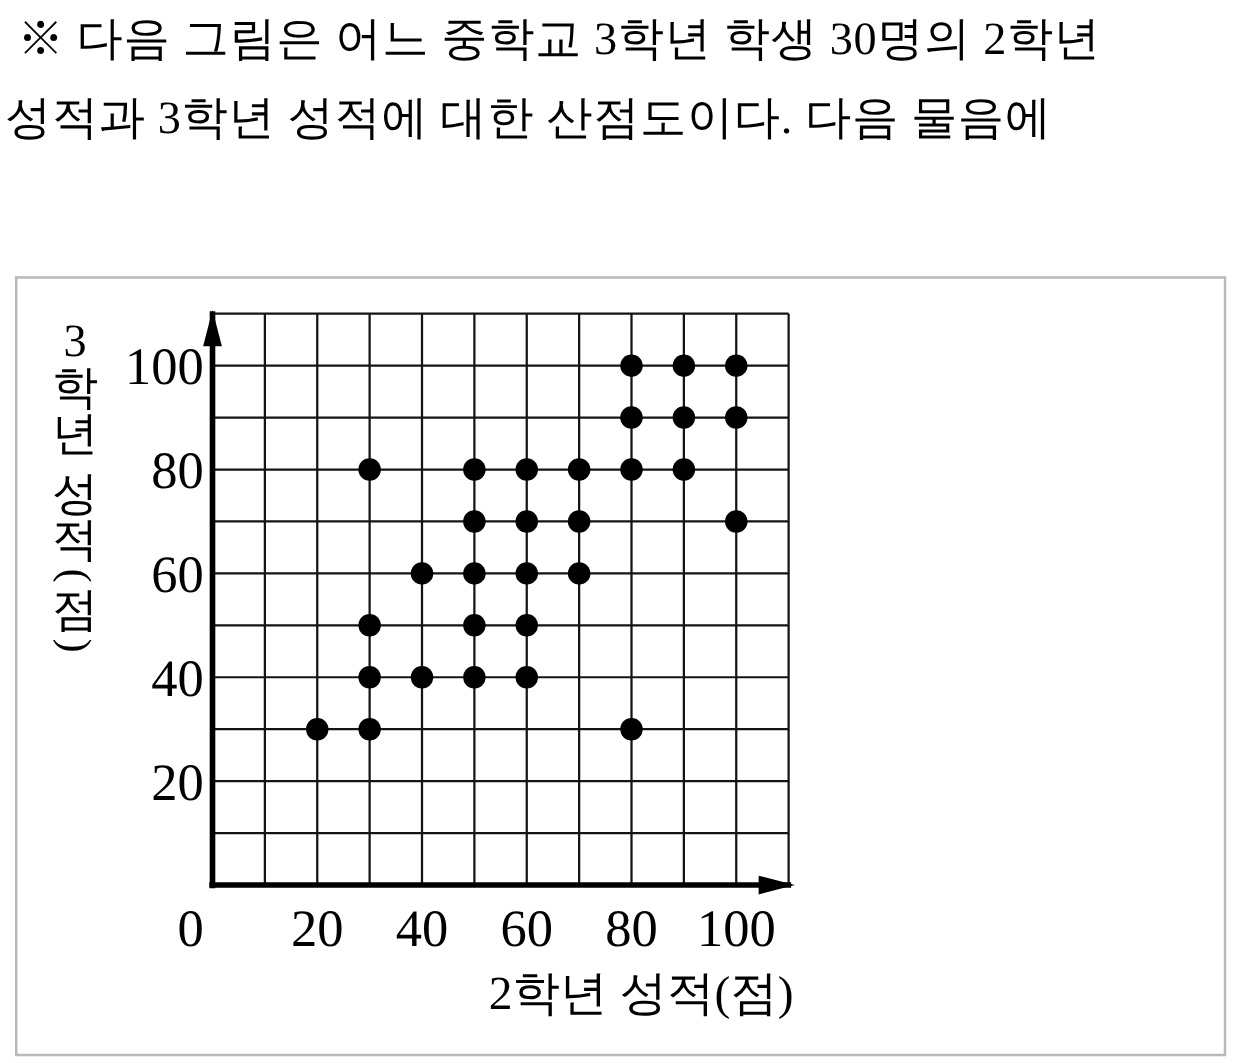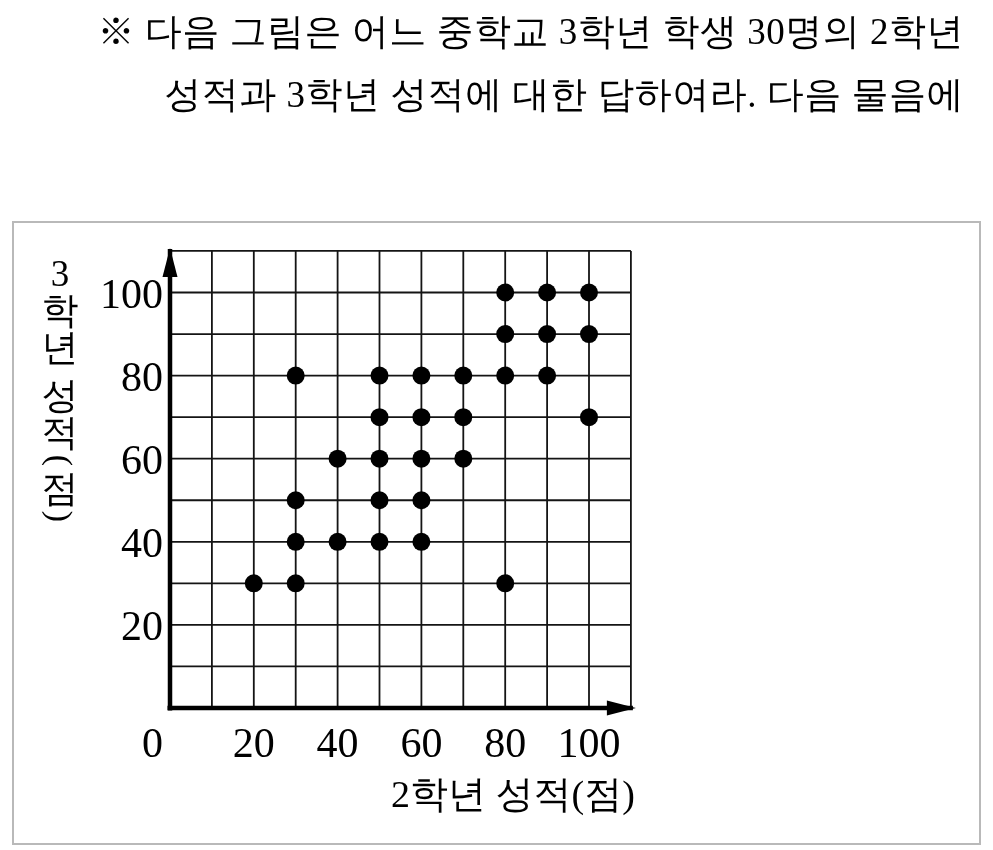--- a/index.html
+++ b/index.html
@@ -4,21 +4,21 @@
 <style>
   html,body{margin:0;padding:0;background:#ffffff;}
   body{
     width:993px;height:850px;position:relative;overflow:hidden;
     font-family:"Liberation Serif","DejaVu Serif",serif;color:#000;
   }
   .problem-text{
     position:absolute;left:4px;top:0px;width:960px;
     font-size:37px;line-height:63px;letter-spacing:0.5px;
   }
-  .problem-text .pline{white-space:nowrap;text-align:right;}
+  .problem-text .pline{white-space:nowrap;}
   .problem-text .pline.first{text-indent:10px;}
   .figure-box{
     position:absolute;left:12px;top:221px;width:969px;height:624px;
     box-sizing:border-box;border:2px solid #b9b9b9;background:#ffffff;
   }
   .plot-svg{position:absolute;left:0;top:0;}
   .plot-svg text{
     font-family:"Liberation Serif","DejaVu Serif",serif;fill:#000;
   }
   .plot-svg text.tick{font-size:42px;}
@@ -32,21 +32,21 @@
   .ytitle .yrot{
     display:block;height:19px;line-height:19px;
     transform:rotate(90deg);font-size:34px;
   }
 </style>
 </head>
 <body>
 
 <div class="problem-text">
   <div class="pline first">※ 다음 그림은 어느 중학교 3학년 학생 30명의 2학년</div>
-  <div class="pline">성적과 3학년 성적에 대한 답하여라. 다음 물음에</div>
+  <div class="pline">성적과 3학년 성적에 대한 산점도이다. 다음 물음에</div>
 </div>
 
 <div class="figure-box">
   <div class="ytitle" id="ytitle">
       <span class="ych">3</span>
       <span class="ych">학</span>
       <span class="ych">년</span>
       <span class="ysp"></span>
       <span class="ych">성</span>
       <span class="ych">적</span>

